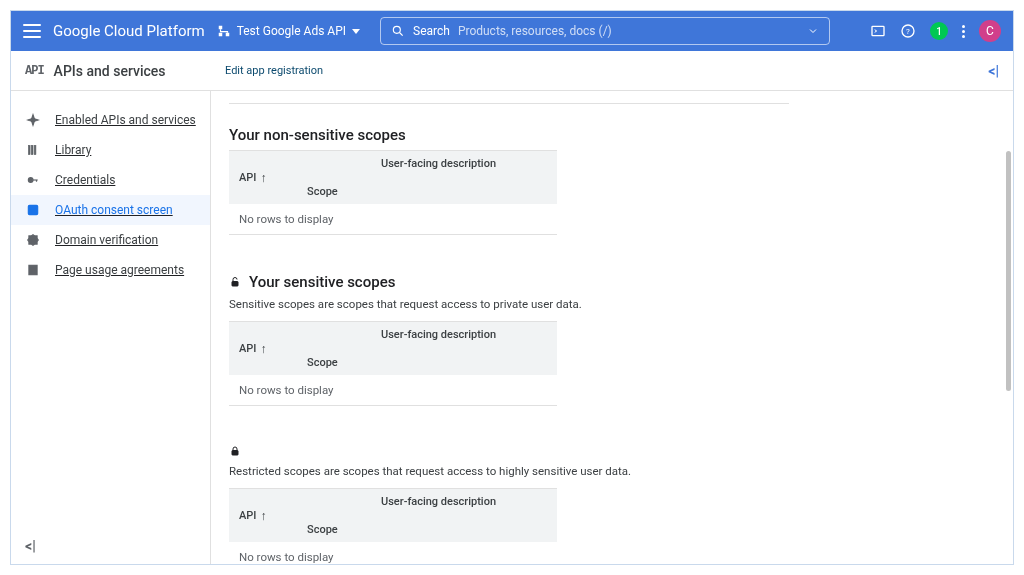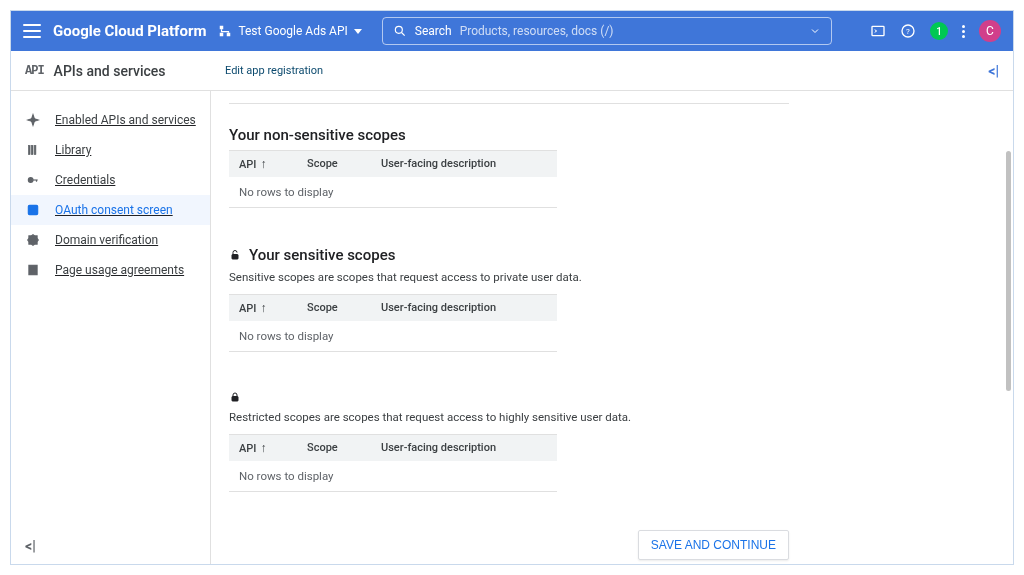--- a/index.html
+++ b/index.html
@@ -3,21 +3,21 @@
 <meta charset="utf-8">
 <style>
 * { box-sizing: border-box; margin: 0; padding: 0; }
 body { font-family: Roboto, "Helvetica Neue", Arial, sans-serif; background: #fff; color: #202124; }
 .frame { border: 1px solid #c9d9ec; margin: 10px; width: 1004px; height: 555px; overflow: hidden; position: relative; }
 
 
 .topbar { background: #3f76d9; height: 40px; display: flex; align-items: center; color: #fff; padding: 0 12px; gap: 12px; font-size: 14px; }
 .hamburger { width: 18px; height: 14px; display: flex; flex-direction: column; justify-content: space-between; cursor: pointer; }
 .hamburger span { height: 2px; background: #fff; border-radius: 1px; }
-.brand { font-size: 15px; font-weight: 700; white-space: nowrap; }
+.brand { font-size: 15px; font-weight: 400; white-space: nowrap; }
 .project-selector { display: flex; align-items: center; gap: 6px; font-size: 12px; cursor: pointer; }
 .tree-icon { width: 14px; height: 14px; }
 .dropdown-caret { width: 0; height: 0; border-left: 4px solid transparent; border-right: 4px solid transparent; border-top: 5px solid #fff; }
 
 .searchbar { flex: 1; display: flex; align-items: center; border: 1px solid rgba(255,255,255,0.6); border-radius: 4px; height: 28px; padding: 0 10px; gap: 8px; max-width: 450px; margin-left: 8px; position: relative; }
 .searchbar .mag { width: 14px; height: 14px; }
 .searchbar .label { font-size: 12px; color: #fff; }
 .searchbar .ph { font-size: 12px; color: rgba(255,255,255,0.75); }
 .searchbar .chev { margin-left: auto; }
 
@@ -52,21 +52,21 @@
 .scroll-thumb { position: absolute; right: 0; top: 60px; width: 5px; height: 240px; background: #c1c1c1; border-radius: 3px; }
 
 .section { margin-bottom: 38px; }
 .section h2 { font-size: 15px; font-weight: 500; color: #202124; display: flex; align-items: center; gap: 8px; margin-bottom: 6px; text-align: center; }
 .lock { width: 12px; height: 14px; }
 .section p.desc { font-size: 11.5px; color: #3c4043; margin-bottom: 10px; }
 
 .table { width: 328px; border-top: 1px solid #e0e0e0; }
 .thead { display: flex; background: #f1f3f4; font-size: 11px; font-weight: 500; color: #3c4043; padding: 6px 10px; }
 .th-api { width: 68px; display: flex; align-items: center; gap: 4px; }
-.th-scope { width: 74px; }
+.th-scope { width: 74px; margin-top: 28px; }
 .th-desc { flex: 1; }
 .sort-arrow { font-size: 12px; }
 .empty-row { padding: 8px 10px; font-size: 11.5px; color: #5f6368; border-bottom: 1px solid #e0e0e0; }
 
 .actions { display: flex; gap: 14px; align-items: flex-end; margin-top: 4px; flex-direction: column; }
 .btn-primary { border: 1px solid #dadce0; background: #fff; color: #1a73e8; font-size: 12px; font-weight: 500; padding: 7px 12px; border-radius: 2px; cursor: pointer; box-shadow: 0 1px 2px rgba(0,0,0,0.08); }
 .btn-flat { background: none; border: none; color: #3c4043; font-size: 12px; font-weight: 500; cursor: pointer; }
 </style>
 </head>
 <body>

